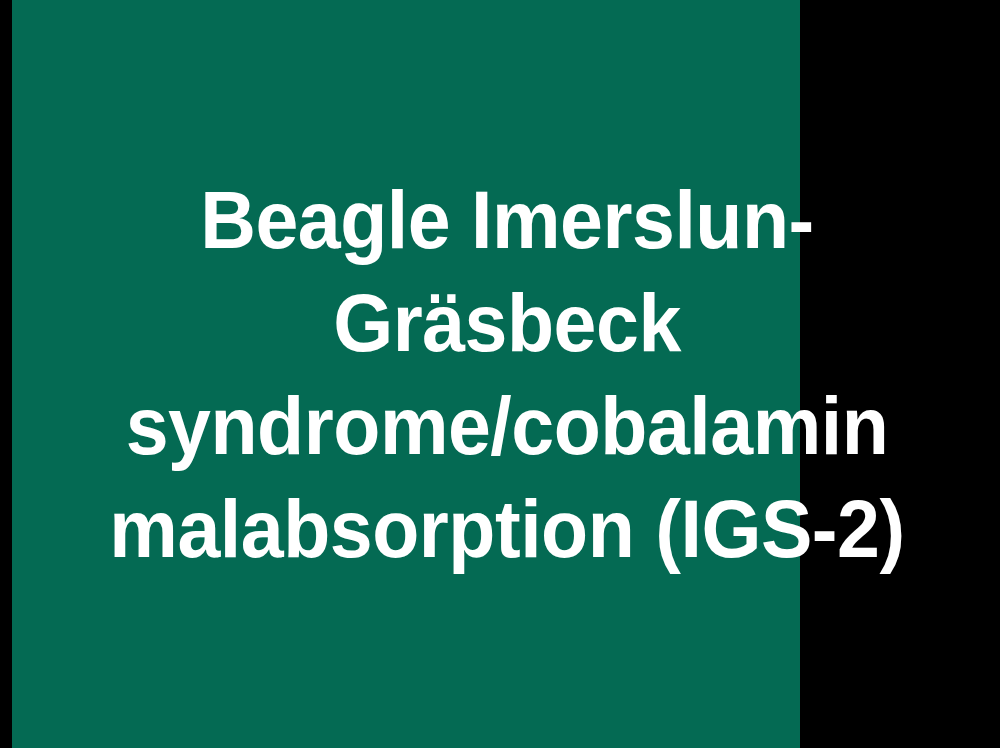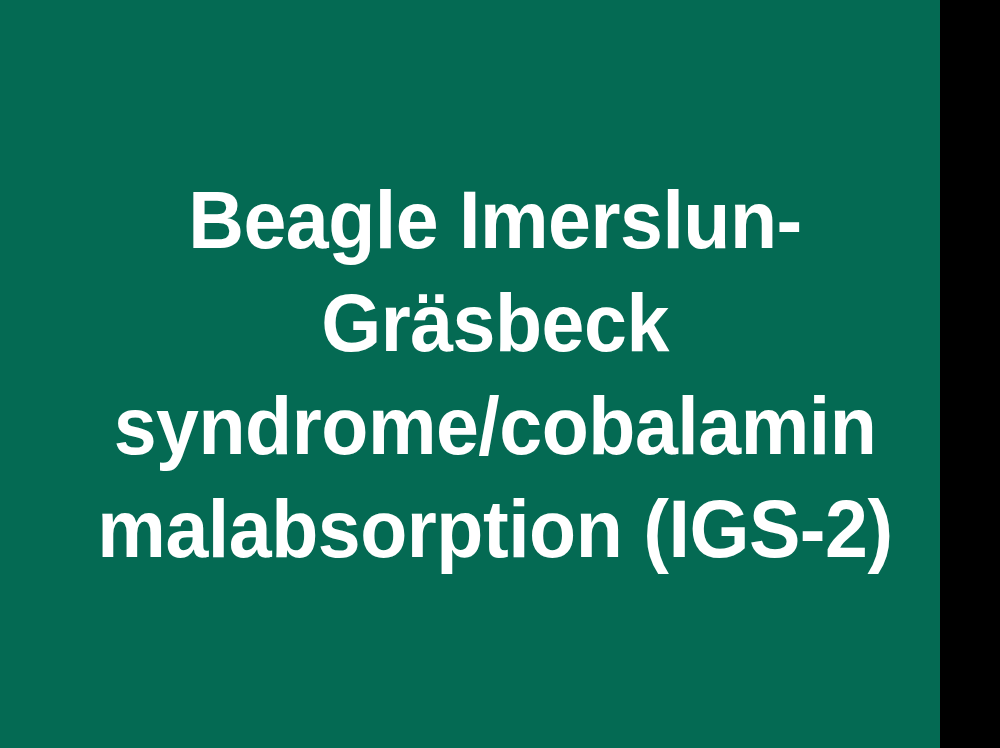--- a/index.html
+++ b/index.html
@@ -13,23 +13,23 @@
     width: 1000px;
     height: 748px;
     overflow: hidden;
     background: #000000;
     font-family: "Liberation Sans", sans-serif;
   }
 
   
   .slide-canvas {
     position: absolute;
-    left: 0;
+    left: 12px;
     top: 0;
-    width: 940px;
+    width: 788px;
     height: 748px;
     background: #046A53;
   }
 
   
   .edge-strip-right {
     position: absolute;
     right: 0;
     top: 0;
     width: 10px;

